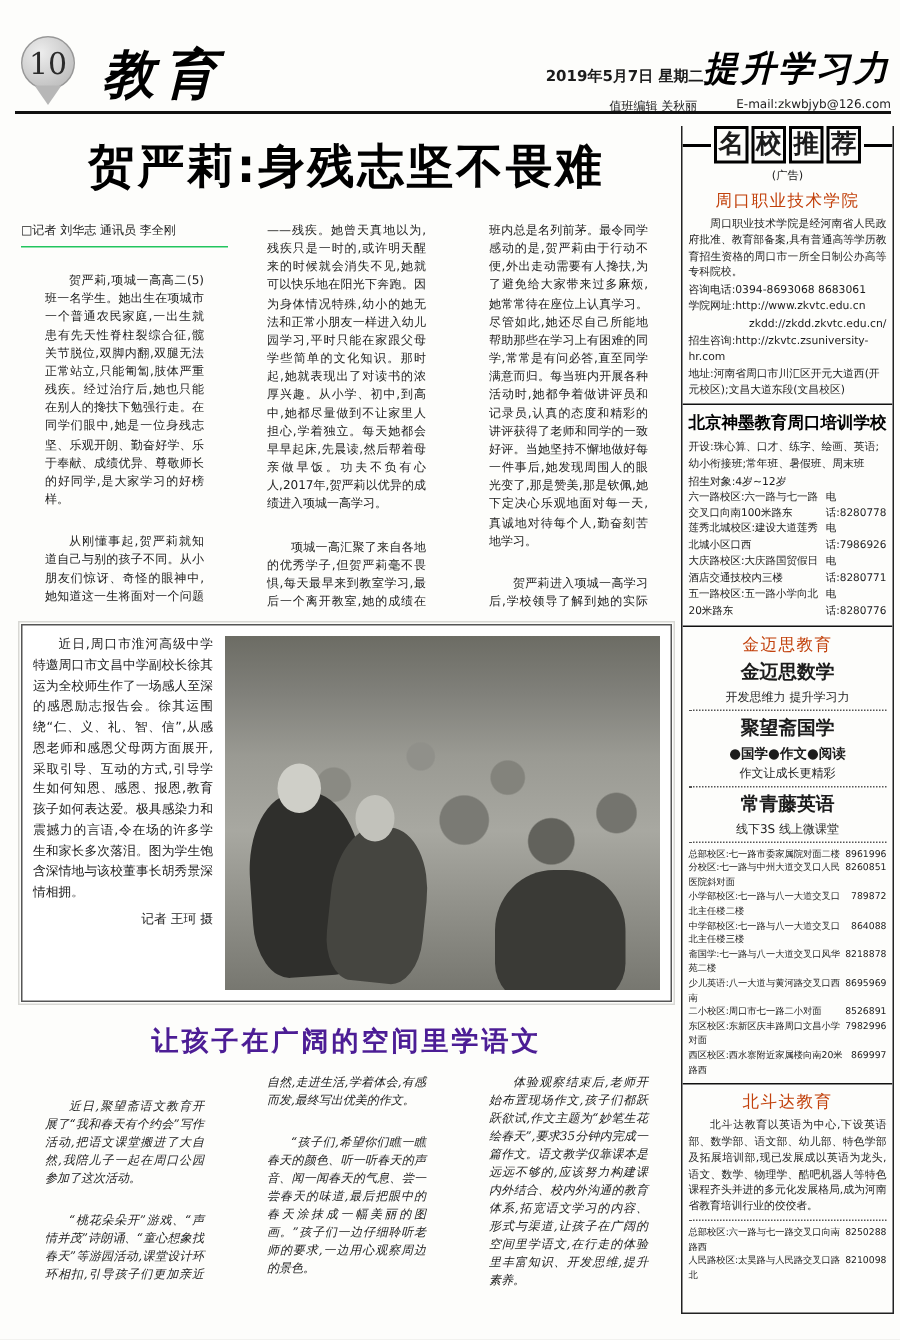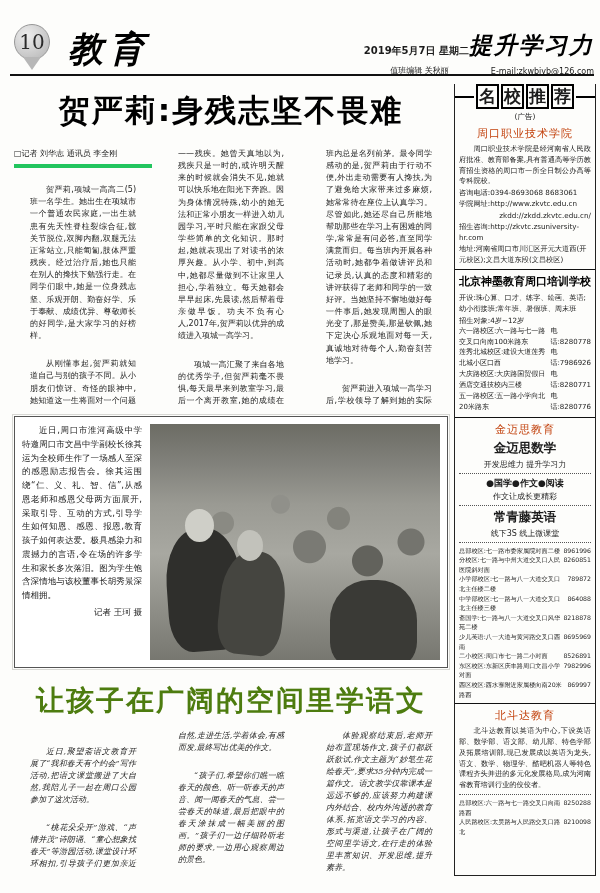--- a/index.html
+++ b/index.html
@@ -25,35 +25,35 @@
   .section-title {
     position:absolute; left:58px; top:2px;
     font-family:"DejaVu Serif","Liberation Serif",serif; font-style:italic;
     font-weight:900; font-size:35px; letter-spacing:6px; color:#000;
   }
   .hdr-right { position:absolute; right:0; top:6px; text-align:right; }
   .hdr-row1 { display:flex; align-items:flex-end; justify-content:flex-end; gap:0; }
   .hdr-date { font-size:10px; font-weight:700; padding-bottom:3px; }
   .masthead { font-family:"DejaVu Serif","Liberation Serif",serif; font-style:italic;
     font-weight:900; font-size:23px; letter-spacing:2px; color:#000; }
-  .hdr-row2 { display:flex; justify-content:flex-end; gap:42px; font-size:8px; margin-top:4px;align-items:flex-end; }
+  .hdr-row2 { display:flex; justify-content:flex-end; gap:26px; font-size:8px; margin-top:4px; }
   .header-rule { position:absolute; left:10px; right:6px; top:74px; border-top:2px solid #111; }
 
   
   .main-left { position:absolute; left:14px; top:80px; width:434px; }
   .headline1 {
     font-size:31px; font-weight:900; text-align:center; letter-spacing:2px;
     color:#000; margin:10px 0 16px;
     font-family:"DejaVu Sans","Liberation Sans",sans-serif;
   }
   .body1 {
     column-count:3; column-gap:10px; height:262px; overflow:hidden;
     font-size:8px; line-height:1.52; text-align:justify;
   }
-  .byline { font-size:8px; border-bottom:4px solid #22c55e; padding-bottom:4px; margin-bottom:6px; }
+  .byline { font-size:8px; border-bottom:1px solid #22c55e; padding-bottom:4px; margin-bottom:6px; }
   .body1 p, .body2 p { text-indent:2em; margin:16px; }
 
   
   .photo-box {
     margin-top:6px; border:1px solid #555; outline:1px solid #d8d8d4; outline-offset:1px;
     height:252px; padding:7px; display:flex; gap:8px; background:#fff;
   }
   .caption-col { width:120px; display:flex; flex-direction:column; }
   .caption { font-size:8.5px; line-height:1.62; text-align:justify; text-indent:2em; }
   .credit { font-size:8.5px; text-align:right; margin-top:4px; }
@@ -73,22 +73,22 @@
   .fig { position:absolute; background:#2f2f2c; border-radius:45% 45% 30% 30%; }
   .fig1 { left:6%; bottom:4%; width:26%; height:52%; transform:rotate(-4deg); }
   .fig2 { left:24%; bottom:2%; width:22%; height:44%; transform:rotate(6deg); background:#454540; }
   .fig3 { right:8%; bottom:-4%; width:30%; height:38%; background:#3a3a36; }
   .fig-head { position:absolute; background:#cfcfc8; border-radius:50%; }
   .h1 { left:12%; bottom:50%; width:10%; height:14%; }
   .h2 { left:30%; bottom:42%; width:9%; height:13%; background:#c2c2bb; }
 
   
   .headline2 {
-    font-size:28px; font-weight:900; text-align:center; letter-spacing:2px;
-    color:#4d7c0f; margin:14px 0 10px;
+    font-size:18px; font-weight:900; text-align:center; letter-spacing:2px;
+    color:#4c1d95; margin:14px 0 10px;
   }
   .body2 {
     column-count:3; column-gap:10px; height:150px; overflow:hidden;
     font-size:8px; line-height:1.5; text-align:justify;
     font-family:"DejaVu Serif","Liberation Serif",serif; font-style:italic;
   }
   .attribution { text-align:right; font-size:7.5px; margin-top:3px; text-indent:0 !important; }
 
   
   .sidebar {
@@ -222,20 +222,21 @@
         <span class="loc">五一路校区:五一路小学向北20米路东</span>
         <span class="tel">电话:8280776</span>
       </div>
 
     <div class="sb-rule"></div>
 
     <div class="name-lg">金迈思教育</div>
     <div class="sub-head">金迈思数学</div>
     <div class="sub-slogan">开发思维力 提升学习力</div>
     <div class="sb-rule-thin"></div>
+    <div class="sub-head">聚望斋国学</div>
     <div class="sub-items">●国学●作文●阅读</div>
     <div class="sub-slogan">作文让成长更精彩</div>
     <div class="sb-rule-thin"></div>
     <div class="sub-head">常青藤英语</div>
     <div class="sub-slogan">线下3S 线上微课堂</div>
     <div class="sb-rule-thin"></div>
     <div class="c-row">
         <span class="loc">总部校区:七一路市委家属院对面二楼</span>
         <span class="tel">8961996</span>
       </div>

